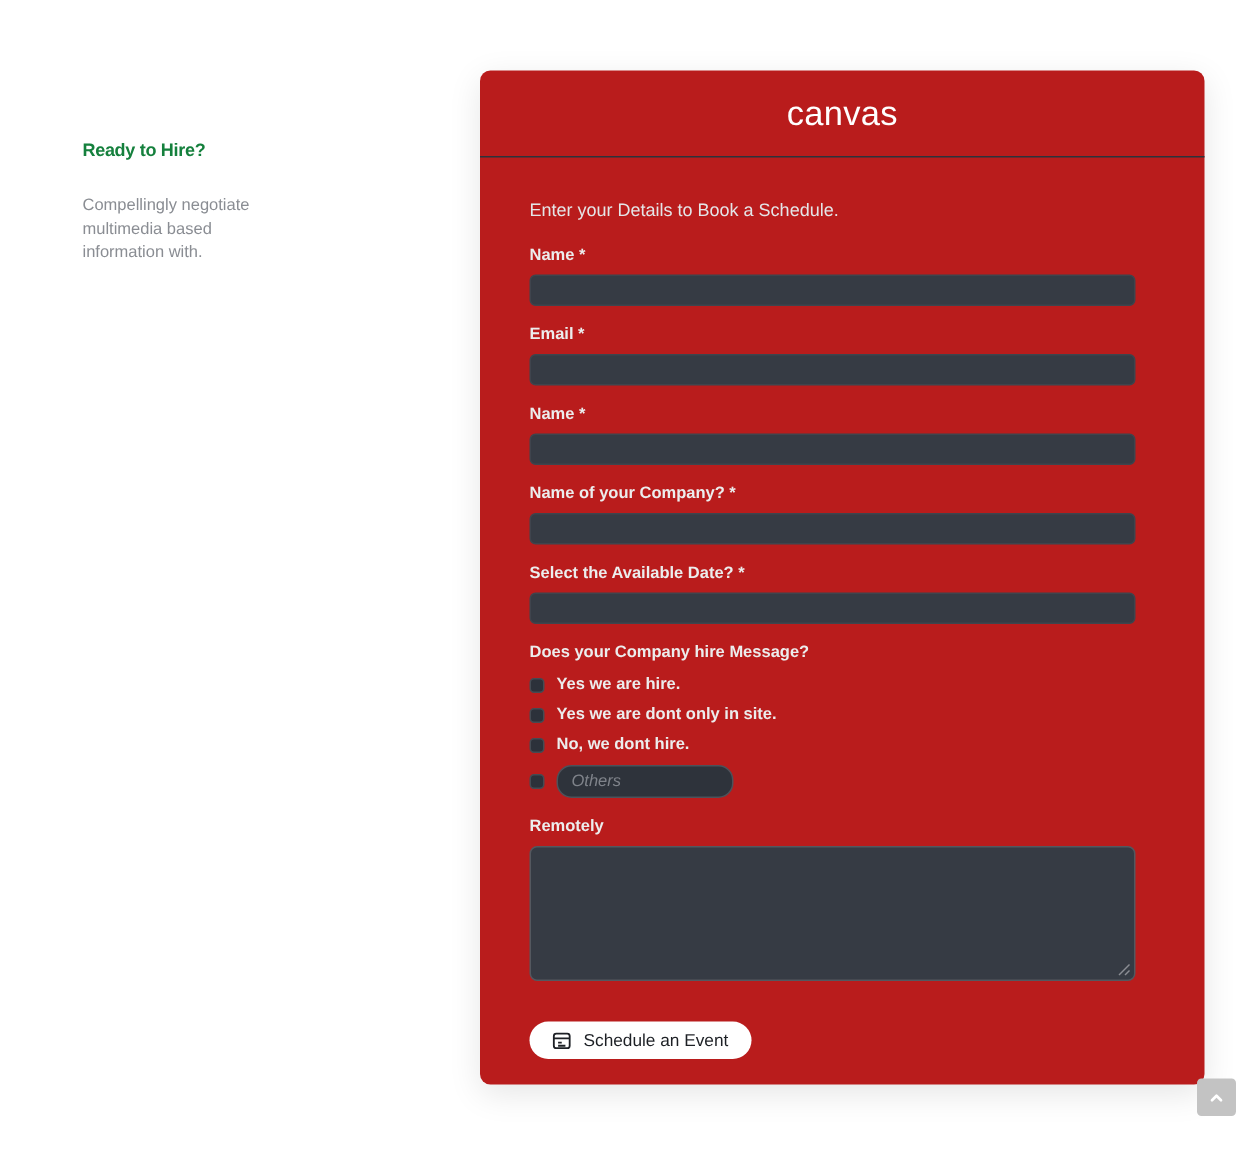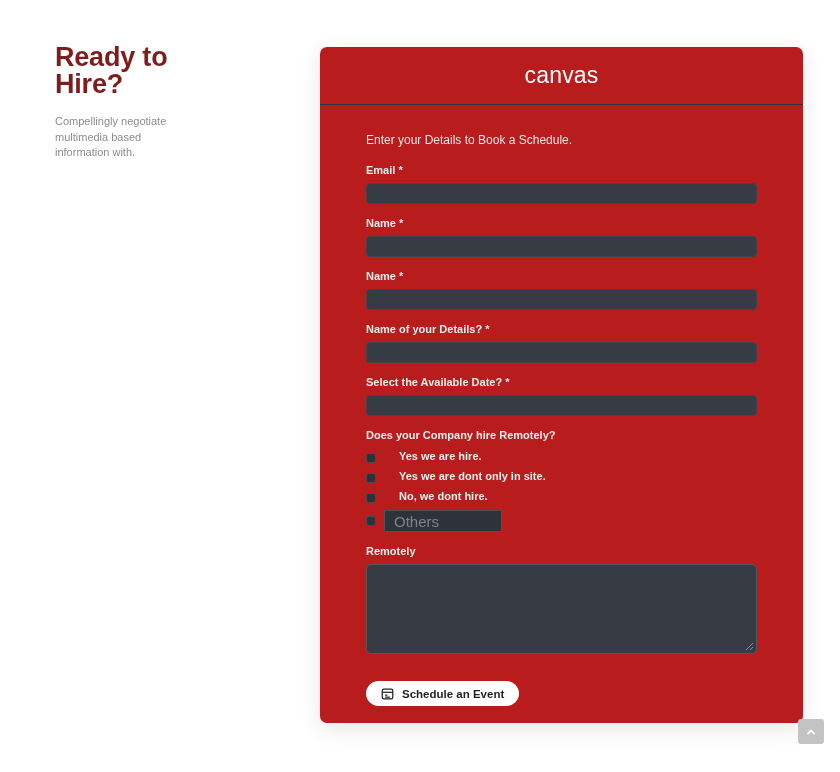--- a/index.html
+++ b/index.html
@@ -7,42 +7,42 @@
   body {
     position:relative;
     background:#ffffff;
     font-family:"Liberation Sans", sans-serif;
     overflow:hidden;
   }
 
   
   .left-col { position:absolute; left:55px; top:44px; width:150px; }
   .left-heading {
-    font-size:27px; line-height:27px; font-weight:600;
-    color:#7f1d1d; width:132px; letter-spacing:-0.2px;
+    font-size:12px; line-height:27px; font-weight:600;
+    color:#15803d; width:132px; letter-spacing:-0.2px;margin-top:43px;
   }
   .left-desc {
     margin-top:16px; font-size:11px; line-height:15.5px;
     color:#8a8d93; width:114px;
   }
 
   
   .card {
     position:absolute; left:320px; top:47px; width:483px; height:676px;
     background:#b91c1c; border-radius:7px;
     box-shadow:0 6px 22px rgba(0,0,0,0.10);
   }
   .card-header {
     height:58px; display:flex; align-items:center; justify-content:center;
     border-bottom:1px solid #2d323b;
   }
   .logo {
     color:#ffffff; font-size:23px; font-weight:500; letter-spacing:0.2px;
   }
-  .card-body { padding:29px 46px 0 46px; }
+  .card-body { padding:29px 46px 0 33px; }
 
   .intro {
     font-size:12px; line-height:13px; color:#e4e5e7; margin-bottom:17px;
     font-weight:500;
   }
 
   .form-group { margin-bottom:13px; }
   .field-label {
     display:block; font-size:11px; line-height:13px; font-weight:700;
     color:#eceded; margin-bottom:6px;
@@ -53,56 +53,56 @@
     color:#e4e5e7; font-size:11px; padding:0 8px;
     font-family:"Liberation Sans", sans-serif; outline:none;
   }
 
   .remote-section { margin-top:10px; }
   .remote-question {
     font-size:11px; line-height:13px; font-weight:700; color:#eceded;
     margin-bottom:8px;
   }
   .checkbox-row {
-    display:flex; align-items:flex-end; gap:23px;
+    display:flex; align-items:center; gap:8px;
     height:13px; margin-bottom:7px;
   }
   .checkbox {
     width:10px; height:10px; flex:0 0 10px;
     background:#2c313a; border:1px solid #454b53; border-radius:3px;
     cursor:pointer;
   }
   .checkbox-label {
     font-size:11px; line-height:13px; font-weight:700; color:#eceded;
   }
   .others-row { display:flex; align-items:center; gap:8px; margin-top:4px; }
   .others-input {
     width:118px; height:22px;
-    background:#2e333b; border:1px solid #4d525a; border-radius:0;
-    color:#dfe0e2; font-size:15px; padding:0 9px;
-    font-family:"Liberation Sans", sans-serif; outline:none;
+    background:#2e333b; border:1px solid #4d525a; border-radius:10px;
+    color:#dfe0e2; font-size:11px; padding:0 9px;
+    font-family:"Liberation Sans", sans-serif; outline:none;font-style:italic;
   }
   .others-input::placeholder, .text-input::placeholder { color:#7f838a; }
 
   .message-group { margin-top:13px; }
   .textarea-wrap { position:relative; }
   .message-textarea {
     display:block; width:100%; height:90px;
     background:#363b44; border:1px solid #54585f; border-radius:5px;
     color:#e4e5e7; font-size:11px; padding:6px 8px;
     font-family:"Liberation Sans", sans-serif; outline:none; resize:none;
   }
   .resize-handle { position:absolute; right:3px; bottom:3px; width:9px; height:9px; }
 
   .submit-row { margin-top:27px; }
   .schedule-btn {
     display:inline-flex; align-items:center; gap:8px;
     height:25px; padding:0 15px;
     background:#ffffff; border:none; border-radius:13px;
-    font-size:11.5px; font-weight:700; color:#1d2025;
+    font-size:11.5px; font-weight:400; color:#1d2025;
     font-family:"Liberation Sans", sans-serif; cursor:pointer;
   }
 
   
   .scroll-top {
     position:absolute; left:798px; top:719px; width:26px; height:25px;
     background:#c3c3c3; border:none; border-radius:3px;
     display:flex; align-items:center; justify-content:center; cursor:pointer;
   }
 </style>
@@ -116,46 +116,46 @@
 
 <div class="card">
   <div class="card-header">
     <div class="logo">canvas</div>
   </div>
   <div class="card-body">
     <div class="intro">Enter your Details to Book a Schedule.</div>
 
     <form>
       <div class="form-group">
+        <label class="field-label">Name *</label>
+        <input class="text-input" type="text" value="" style="">
+      </div>
+
+      <div class="form-group">
         <label class="field-label">Email *</label>
         <input class="text-input" type="text" value="" style="">
       </div>
 
       <div class="form-group">
         <label class="field-label">Name *</label>
         <input class="text-input" type="text" value="" style="">
       </div>
 
       <div class="form-group">
-        <label class="field-label">Name *</label>
-        <input class="text-input" type="text" value="" style="">
-      </div>
-
-      <div class="form-group">
-        <label class="field-label">Name of your Details? *</label>
+        <label class="field-label">Name of your Company? *</label>
         <input class="text-input" type="text" value="" style="">
       </div>
 
       <div class="form-group">
         <label class="field-label">Select the Available Date? *</label>
         <input class="text-input" type="text" value="" style="">
       </div>
 
       <div class="remote-section">
-        <div class="remote-question">Does your Company hire Remotely?</div>
+        <div class="remote-question">Does your Company hire Message?</div>
 
         <div class="checkbox-row">
           <span class="checkbox"></span>
           <span class="checkbox-label">Yes we are hire.</span>
         </div>
 
         <div class="checkbox-row">
           <span class="checkbox"></span>
           <span class="checkbox-label">Yes we are dont only in site.</span>
         </div>

